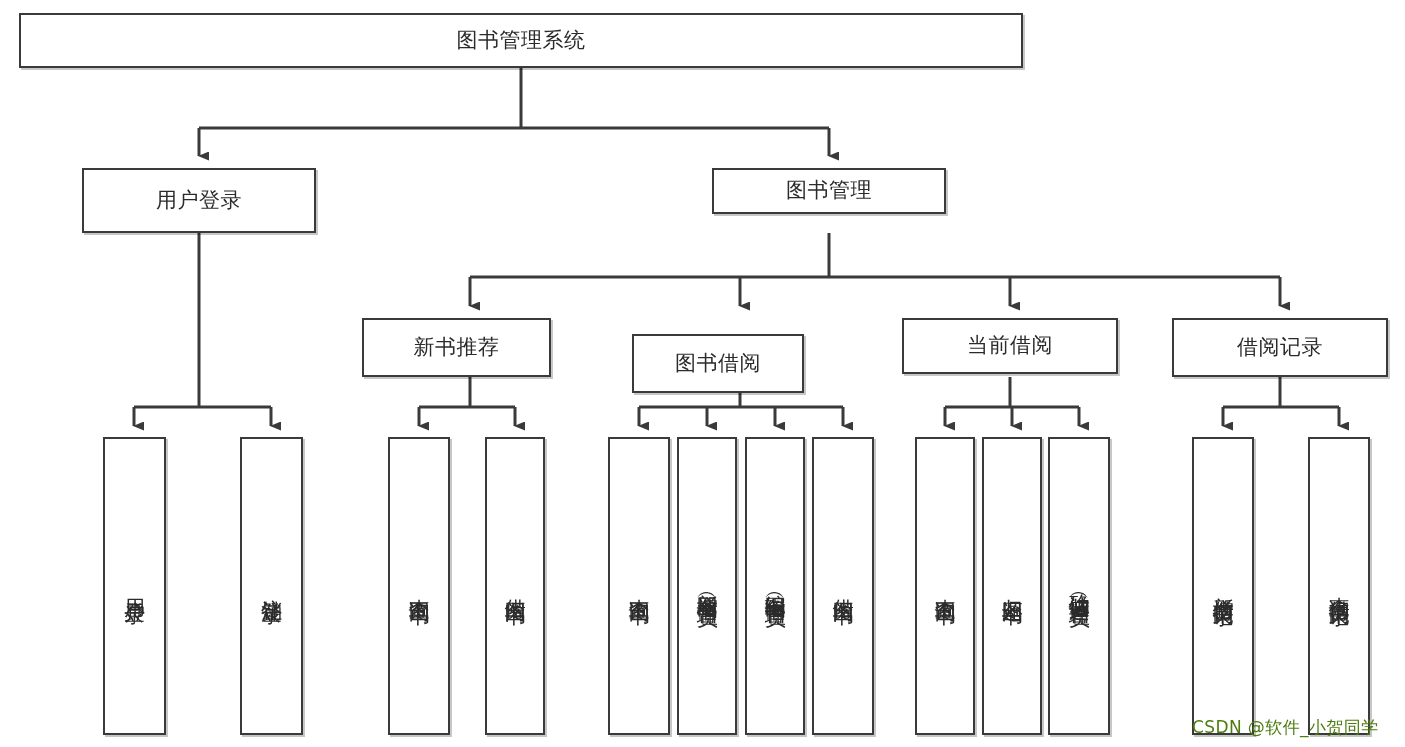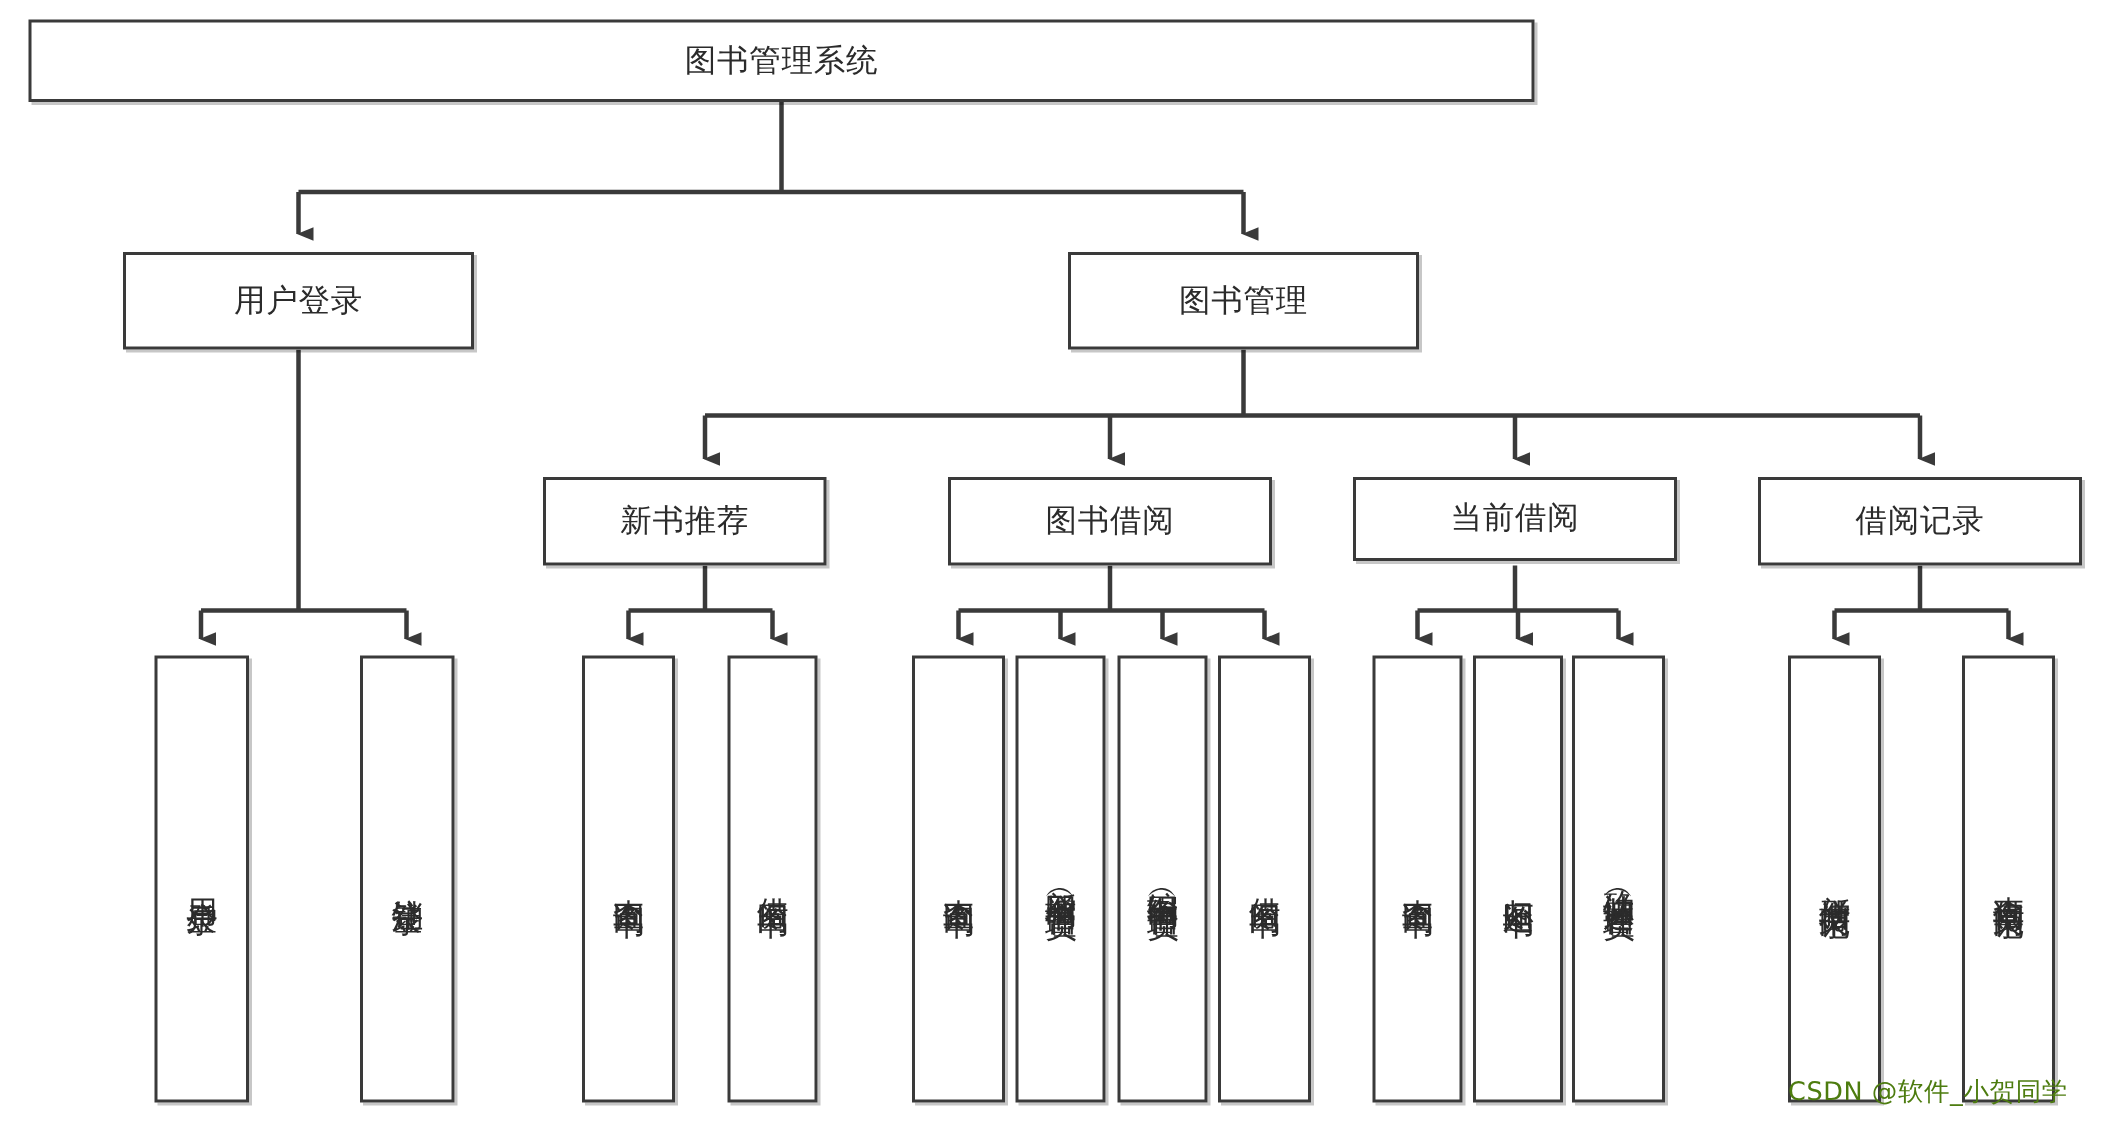--- a/index.html
+++ b/index.html
@@ -128,28 +128,28 @@
     </g>
   </svg>
 
   <div class="node-box" style="left: 19px; top: 13px; width: 1004px; height: 55px;">
     <span class="node-label-h">图书管理系统</span>
   </div>
 
   <div class="node-box" style="left: 82px; top: 168px; width: 234px; height: 65px;">
     <span class="node-label-h">用户登录</span>
   </div>
-  <div class="node-box" style="left: 712px; top: 168px; width: 234px; height: 65px;">
+  <div class="node-box" style="left: 712px; top: 168px; width: 234px; height: 46px;">
     <span class="node-label-h">图书管理</span>
   </div>
 
   <div class="node-box" style="left: 362px; top: 318px; width: 189px; height: 59px;">
     <span class="node-label-h">新书推荐</span>
   </div>
-  <div class="node-box" style="left: 632px; top: 318px; width: 216px; height: 59px;">
+  <div class="node-box" style="left: 632px; top: 334px; width: 172px; height: 59px;">
     <span class="node-label-h">图书借阅</span>
   </div>
   <div class="node-box" style="left: 902px; top: 318px; width: 216px; height: 56px;">
     <span class="node-label-h">当前借阅</span>
   </div>
   <div class="node-box" style="left: 1172px; top: 318px; width: 216px; height: 59px;">
     <span class="node-label-h">借阅记录</span>
   </div>
 
   <div class="node-box" style="left: 103px; top: 437px; width: 63px; height: 298px;">

